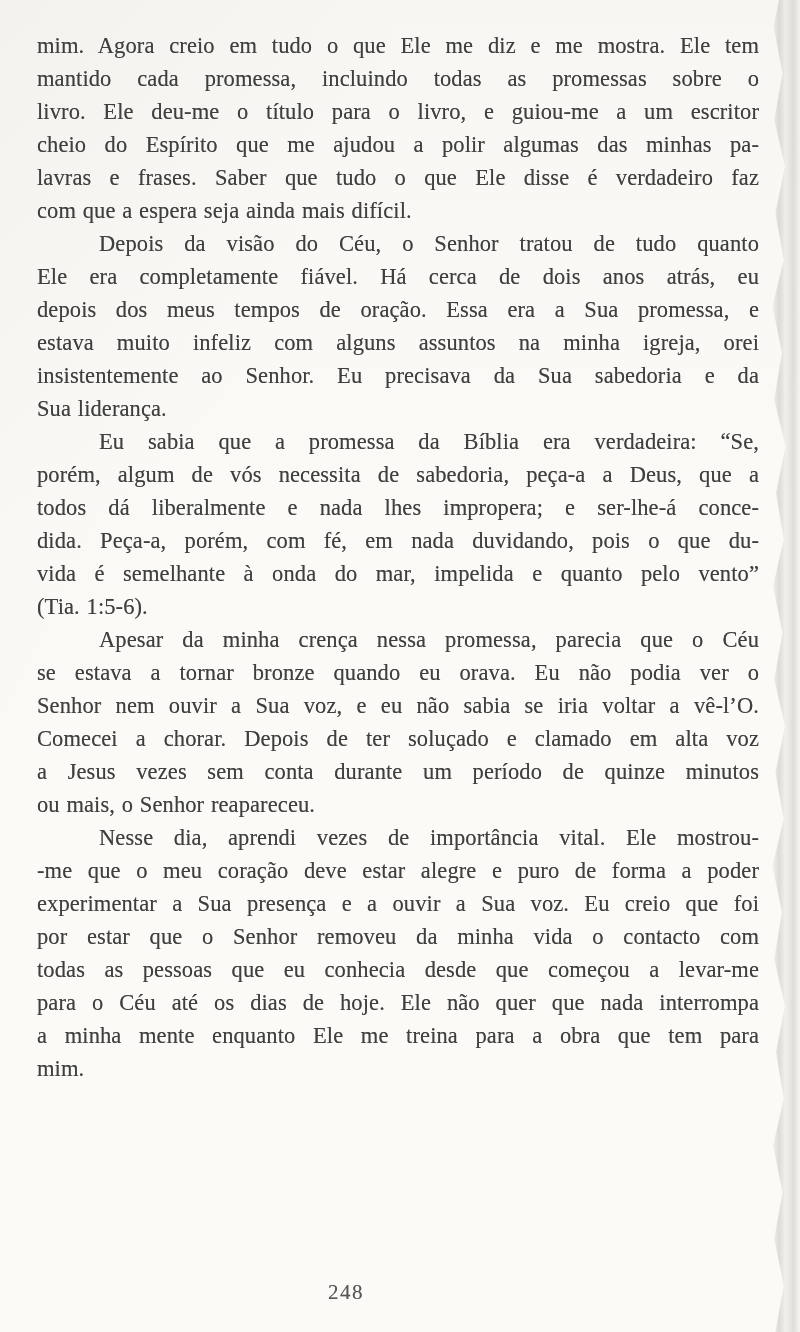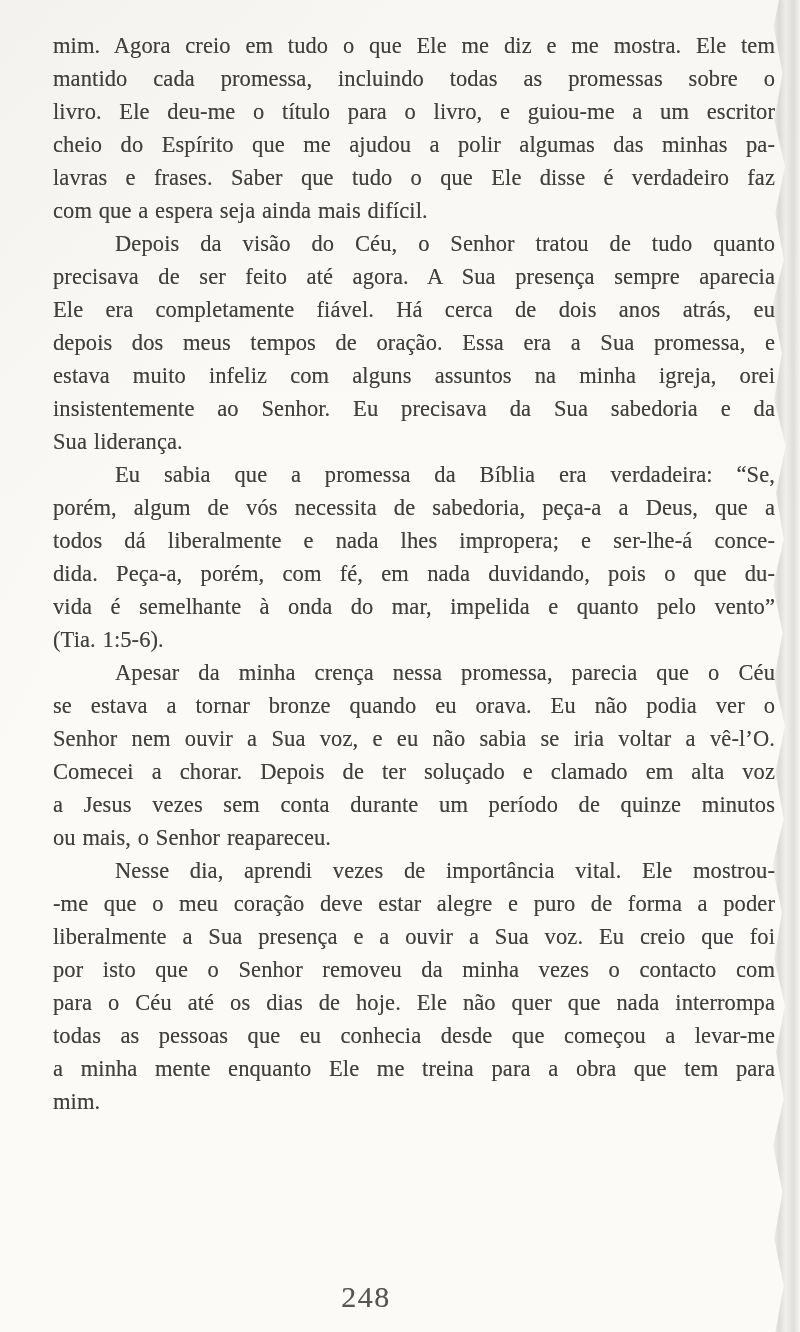--- a/index.html
+++ b/index.html
@@ -23,21 +23,21 @@
     content: "";
     position: absolute;
     inset: 0;
     background:
       linear-gradient(115deg, rgba(120,120,110,0.04) 0%, rgba(255,255,255,0) 30%),
       linear-gradient(to bottom, rgba(140,140,130,0.03), rgba(255,255,255,0) 40%);
     pointer-events: none;
   }
   .text-block {
     position: absolute;
-    left: 53px;
+    left: 37px;
     top: 29px;
     width: 722px;
     color: var(--ink, #3f3f3f);
   }
   .paragraph {
     margin: 0;
   }
   .line {
     font-size: 22.5px;
     line-height: 33px;
@@ -52,25 +52,24 @@
   }
   .line.last {
     text-align-last: left;
   }
   .page-number {
     position: absolute;
     left: 0;
     width: 692px;
     top: 1280px;
     text-align: center;
-    font-size: 30px;
+    font-size: 21px;
     color: var(--folio, #565656);
     letter-spacing: 1.5px;
     text-shadow: 0 0 0.6px rgba(90,90,90,0.5);
-    padding-left: 20px;
   }
   
   .scan-edge {
     position: absolute;
     top: 0;
     right: 0;
     width: 30px;
     height: 1332px;
     background: linear-gradient(to right,
       rgba(110,110,105,0.00) 0%,
@@ -99,21 +98,20 @@
   <div class="paragraph">
         <div class="line">mim. Agora creio em tudo o que Ele me diz e me mostra. Ele tem</div>
         <div class="line">mantido cada promessa, incluindo todas as promessas sobre o</div>
         <div class="line">livro. Ele deu-me o título para o livro, e guiou-me a um escritor</div>
         <div class="line">cheio do Espírito que me ajudou a polir algumas das minhas pa-</div>
         <div class="line">lavras e frases. Saber que tudo o que Ele disse é verdadeiro faz</div>
         <div class="line last">com que a espera seja ainda mais difícil.</div>
       </div>
       <div class="paragraph">
         <div class="line indent">Depois da visão do Céu, o Senhor tratou de tudo quanto</div>
-        <div class="line">precisava de ser feito até agora. A Sua presença sempre aparecia</div>
         <div class="line">Ele era completamente fiável. Há cerca de dois anos atrás, eu</div>
         <div class="line">depois dos meus tempos de oração. Essa era a Sua promessa, e</div>
         <div class="line">estava muito infeliz com alguns assuntos na minha igreja, orei</div>
         <div class="line">insistentemente ao Senhor. Eu precisava da Sua sabedoria e da</div>
         <div class="line last">Sua liderança.</div>
       </div>
       <div class="paragraph">
         <div class="line indent">Eu sabia que a promessa da Bíblia era verdadeira: “Se,</div>
         <div class="line">porém, algum de vós necessita de sabedoria, peça-a a Deus, que a</div>
         <div class="line">todos dá liberalmente e nada lhes impropera; e ser-lhe-á conce-</div>
@@ -125,24 +123,24 @@
         <div class="line indent">Apesar da minha crença nessa promessa, parecia que o Céu</div>
         <div class="line">se estava a tornar bronze quando eu orava. Eu não podia ver o</div>
         <div class="line">Senhor nem ouvir a Sua voz, e eu não sabia se iria voltar a vê-l’O.</div>
         <div class="line">Comecei a chorar. Depois de ter soluçado e clamado em alta voz</div>
         <div class="line">a Jesus vezes sem conta durante um período de quinze minutos</div>
         <div class="line last">ou mais, o Senhor reapareceu.</div>
       </div>
       <div class="paragraph">
         <div class="line indent">Nesse dia, aprendi vezes de importância vital. Ele mostrou-</div>
         <div class="line">-me que o meu coração deve estar alegre e puro de forma a poder</div>
-        <div class="line">liberalmente a Sua presença e a ouvir a Sua voz. Eu creio que foi</div>
-        <div class="line">por isto que o Senhor removeu da minha vezes o contacto com</div>
+        <div class="line">experimentar a Sua presença e a ouvir a Sua voz. Eu creio que foi</div>
+        <div class="line">por estar que o Senhor removeu da minha vida o contacto com</div>
+        <div class="line">todas as pessoas que eu conhecia desde que começou a levar-me</div>
         <div class="line">para o Céu até os dias de hoje. Ele não quer que nada interrompa</div>
-        <div class="line">todas as pessoas que eu conhecia desde que começou a levar-me</div>
         <div class="line">a minha mente enquanto Ele me treina para a obra que tem para</div>
         <div class="line last">mim.</div>
       </div>
     </main>
 
   <div class="page-number">248</div>
 
   <div class="scan-edge"></div>
 
 </div>

